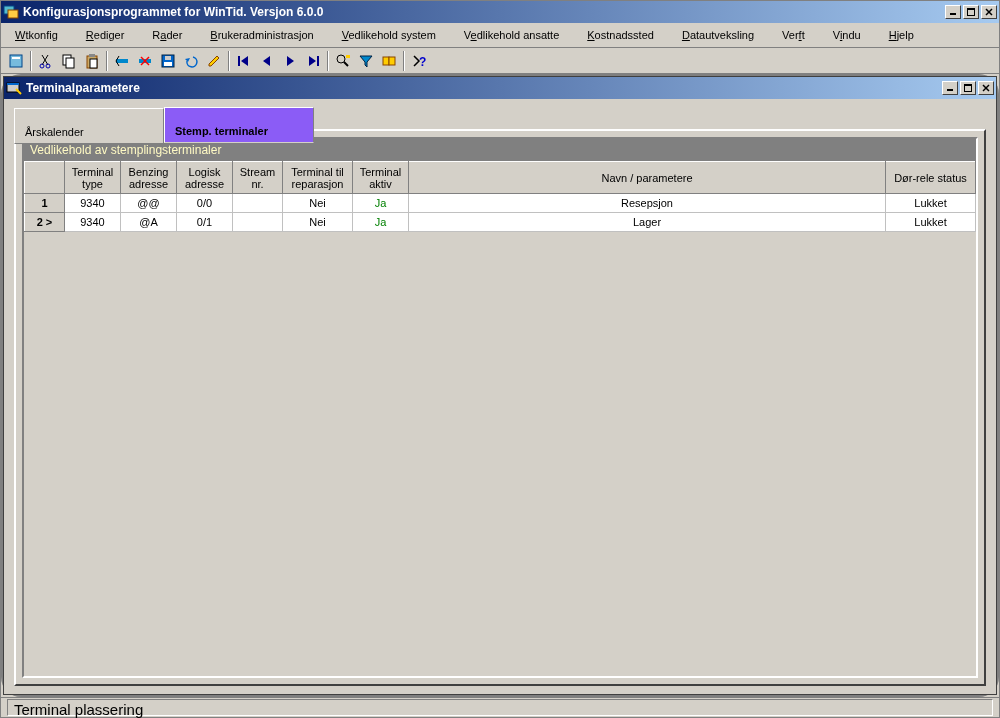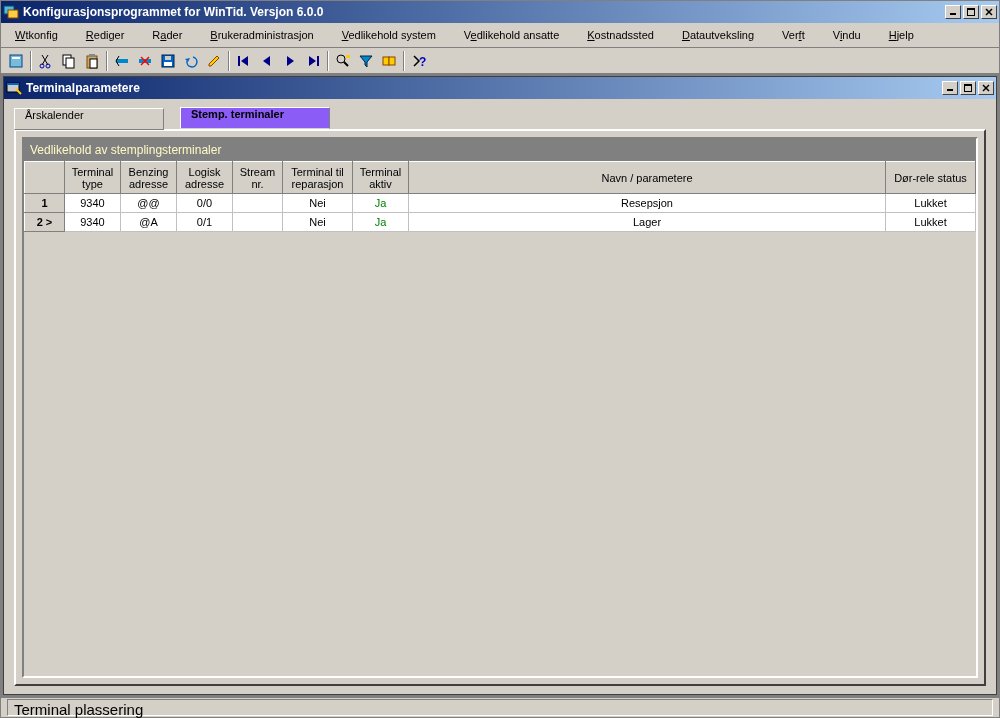--- a/index.html
+++ b/index.html
@@ -87,20 +87,21 @@
   border-right: 1px solid #fff;
   margin: 0 2px;
 }
 .client-area {
   flex: 1;
   background: #7f7f7f;
   padding: 2px;
   position: relative;
   display: flex;
   flex-direction: column;
+  border-radius: 20px;
 }
 .inner-window {
   background: #d4d0c8;
   border: 1px solid #404040;
   display: flex;
   flex-direction: column;
   flex: 1;
 }
 .inner-titlebar {
   background: linear-gradient(to right, #0a246a, #a6caf0);
@@ -117,26 +118,26 @@
   padding: 8px 10px;
   display: flex;
   flex-direction: column;
 }
 .tabs {
   display: flex;
   height: 22px;
 }
 .tab {
   min-width: 150px;
-  padding: 0 10px;
+  padding: 17px 10px;
   background: #d4d0c8;
   border: 1px solid;
   border-color: #fff #808080 #808080 #fff;
   cursor: pointer;
-  margin-right: 16px;
+  margin-right: 0;
   position: relative;
   top: 1px;
   font-size: 11px;
 }
 .tab.active {
   font-weight: bold;
   background: #8b5cf6;
   border-bottom: 1px solid #d4d0c8;
   top: 0;
   z-index: 2;

